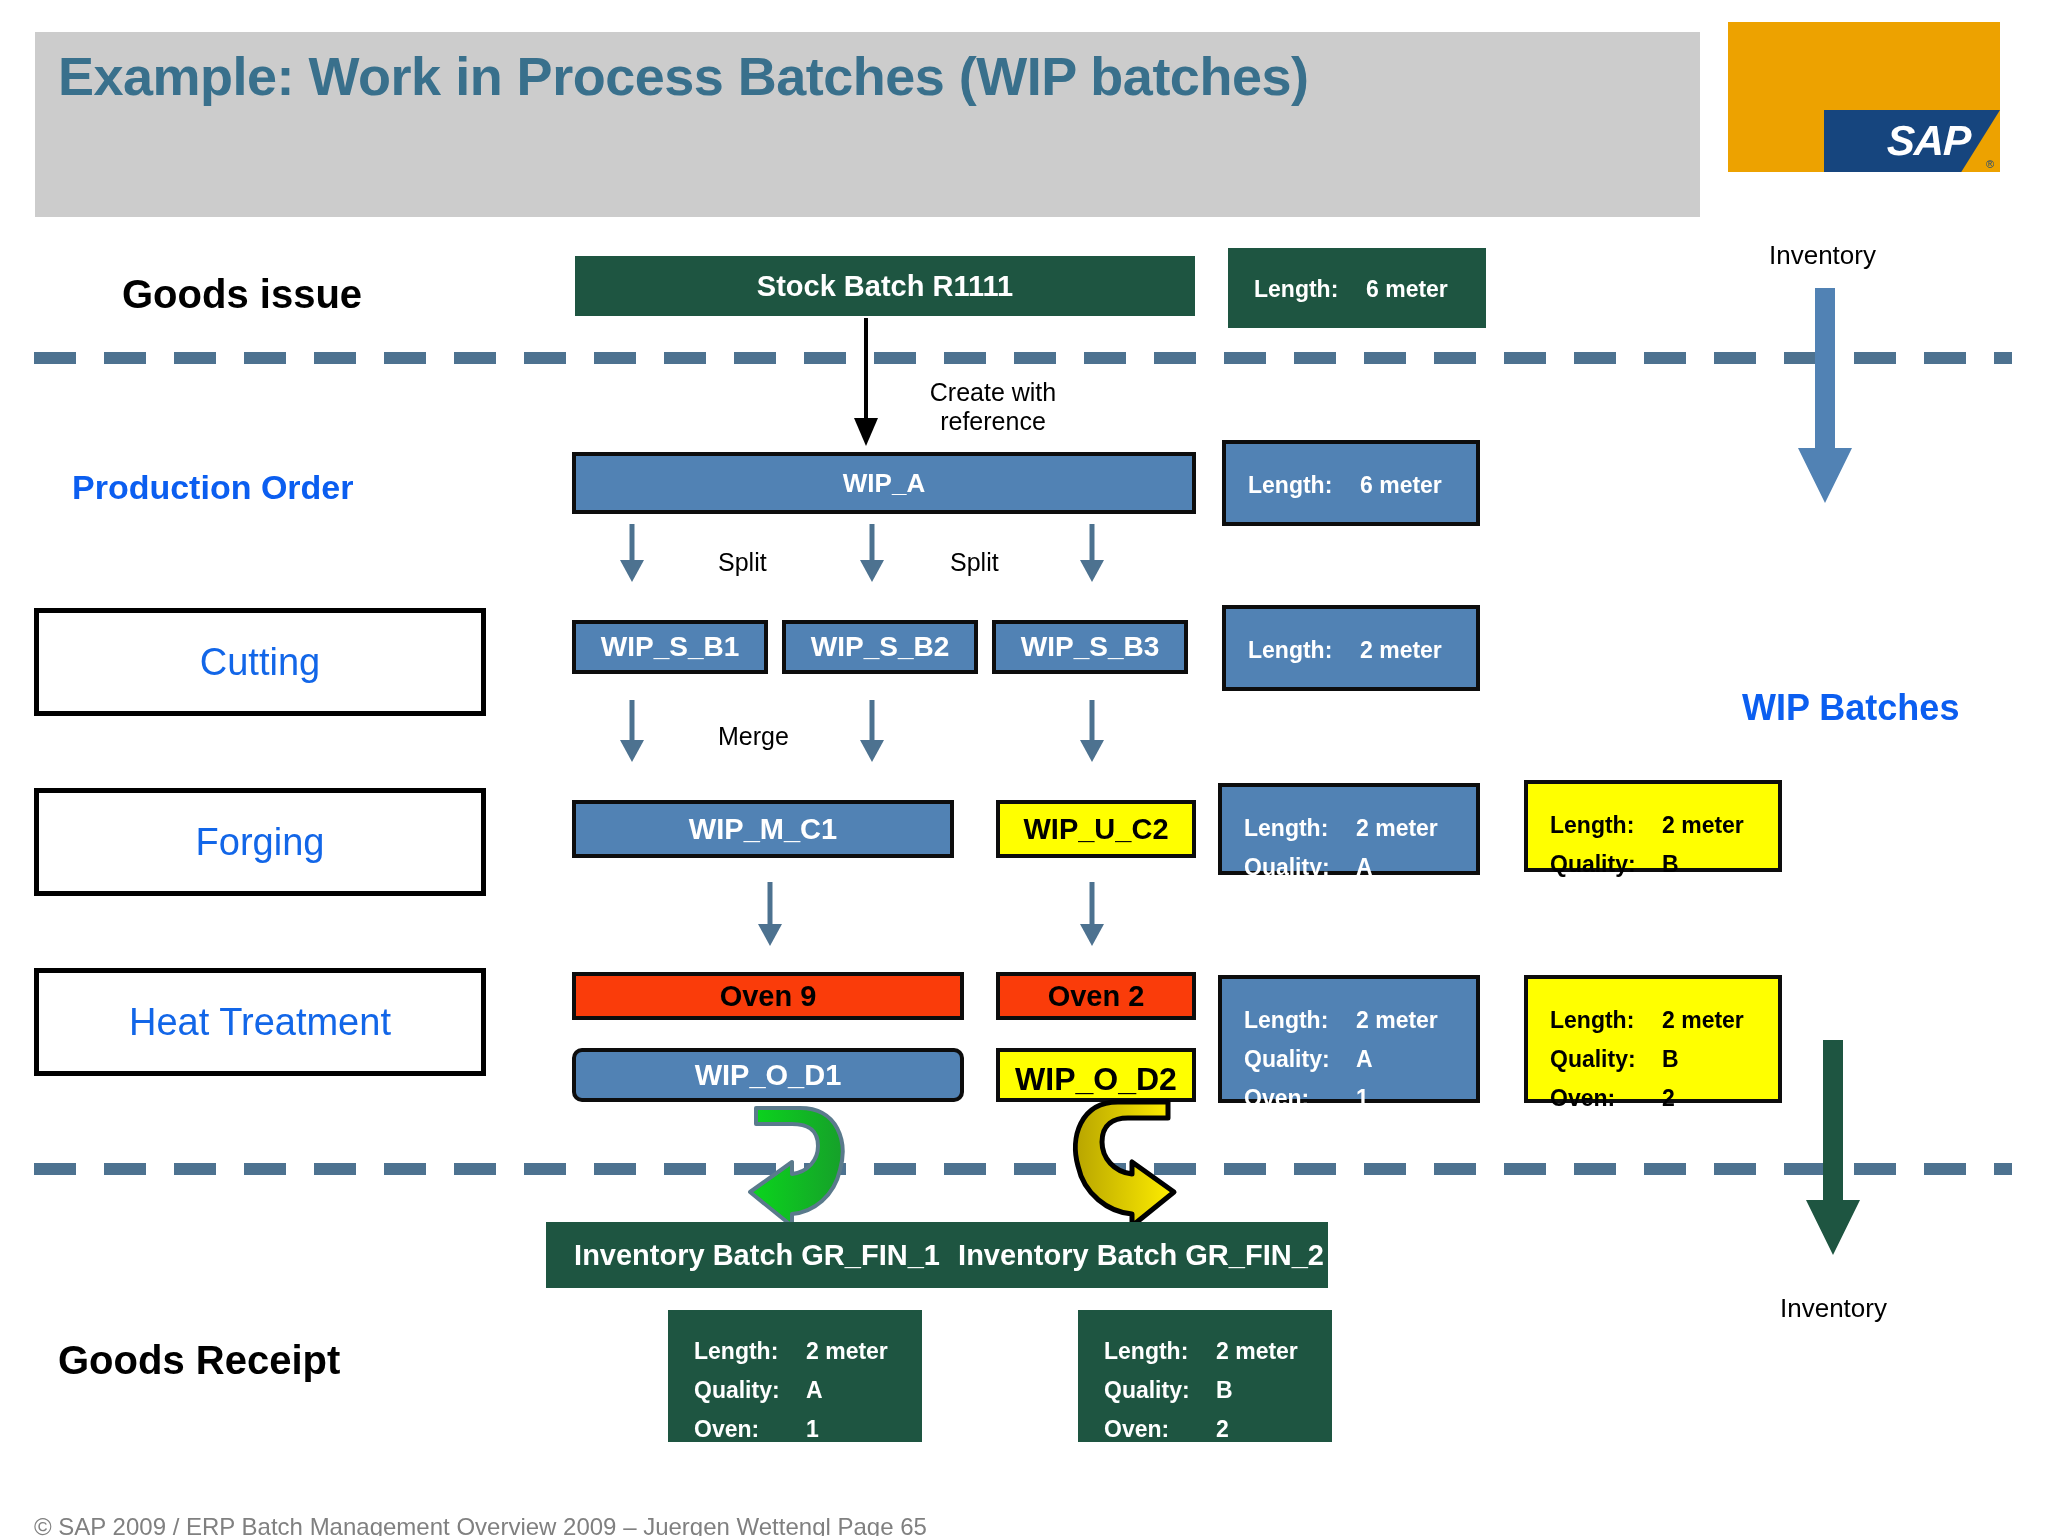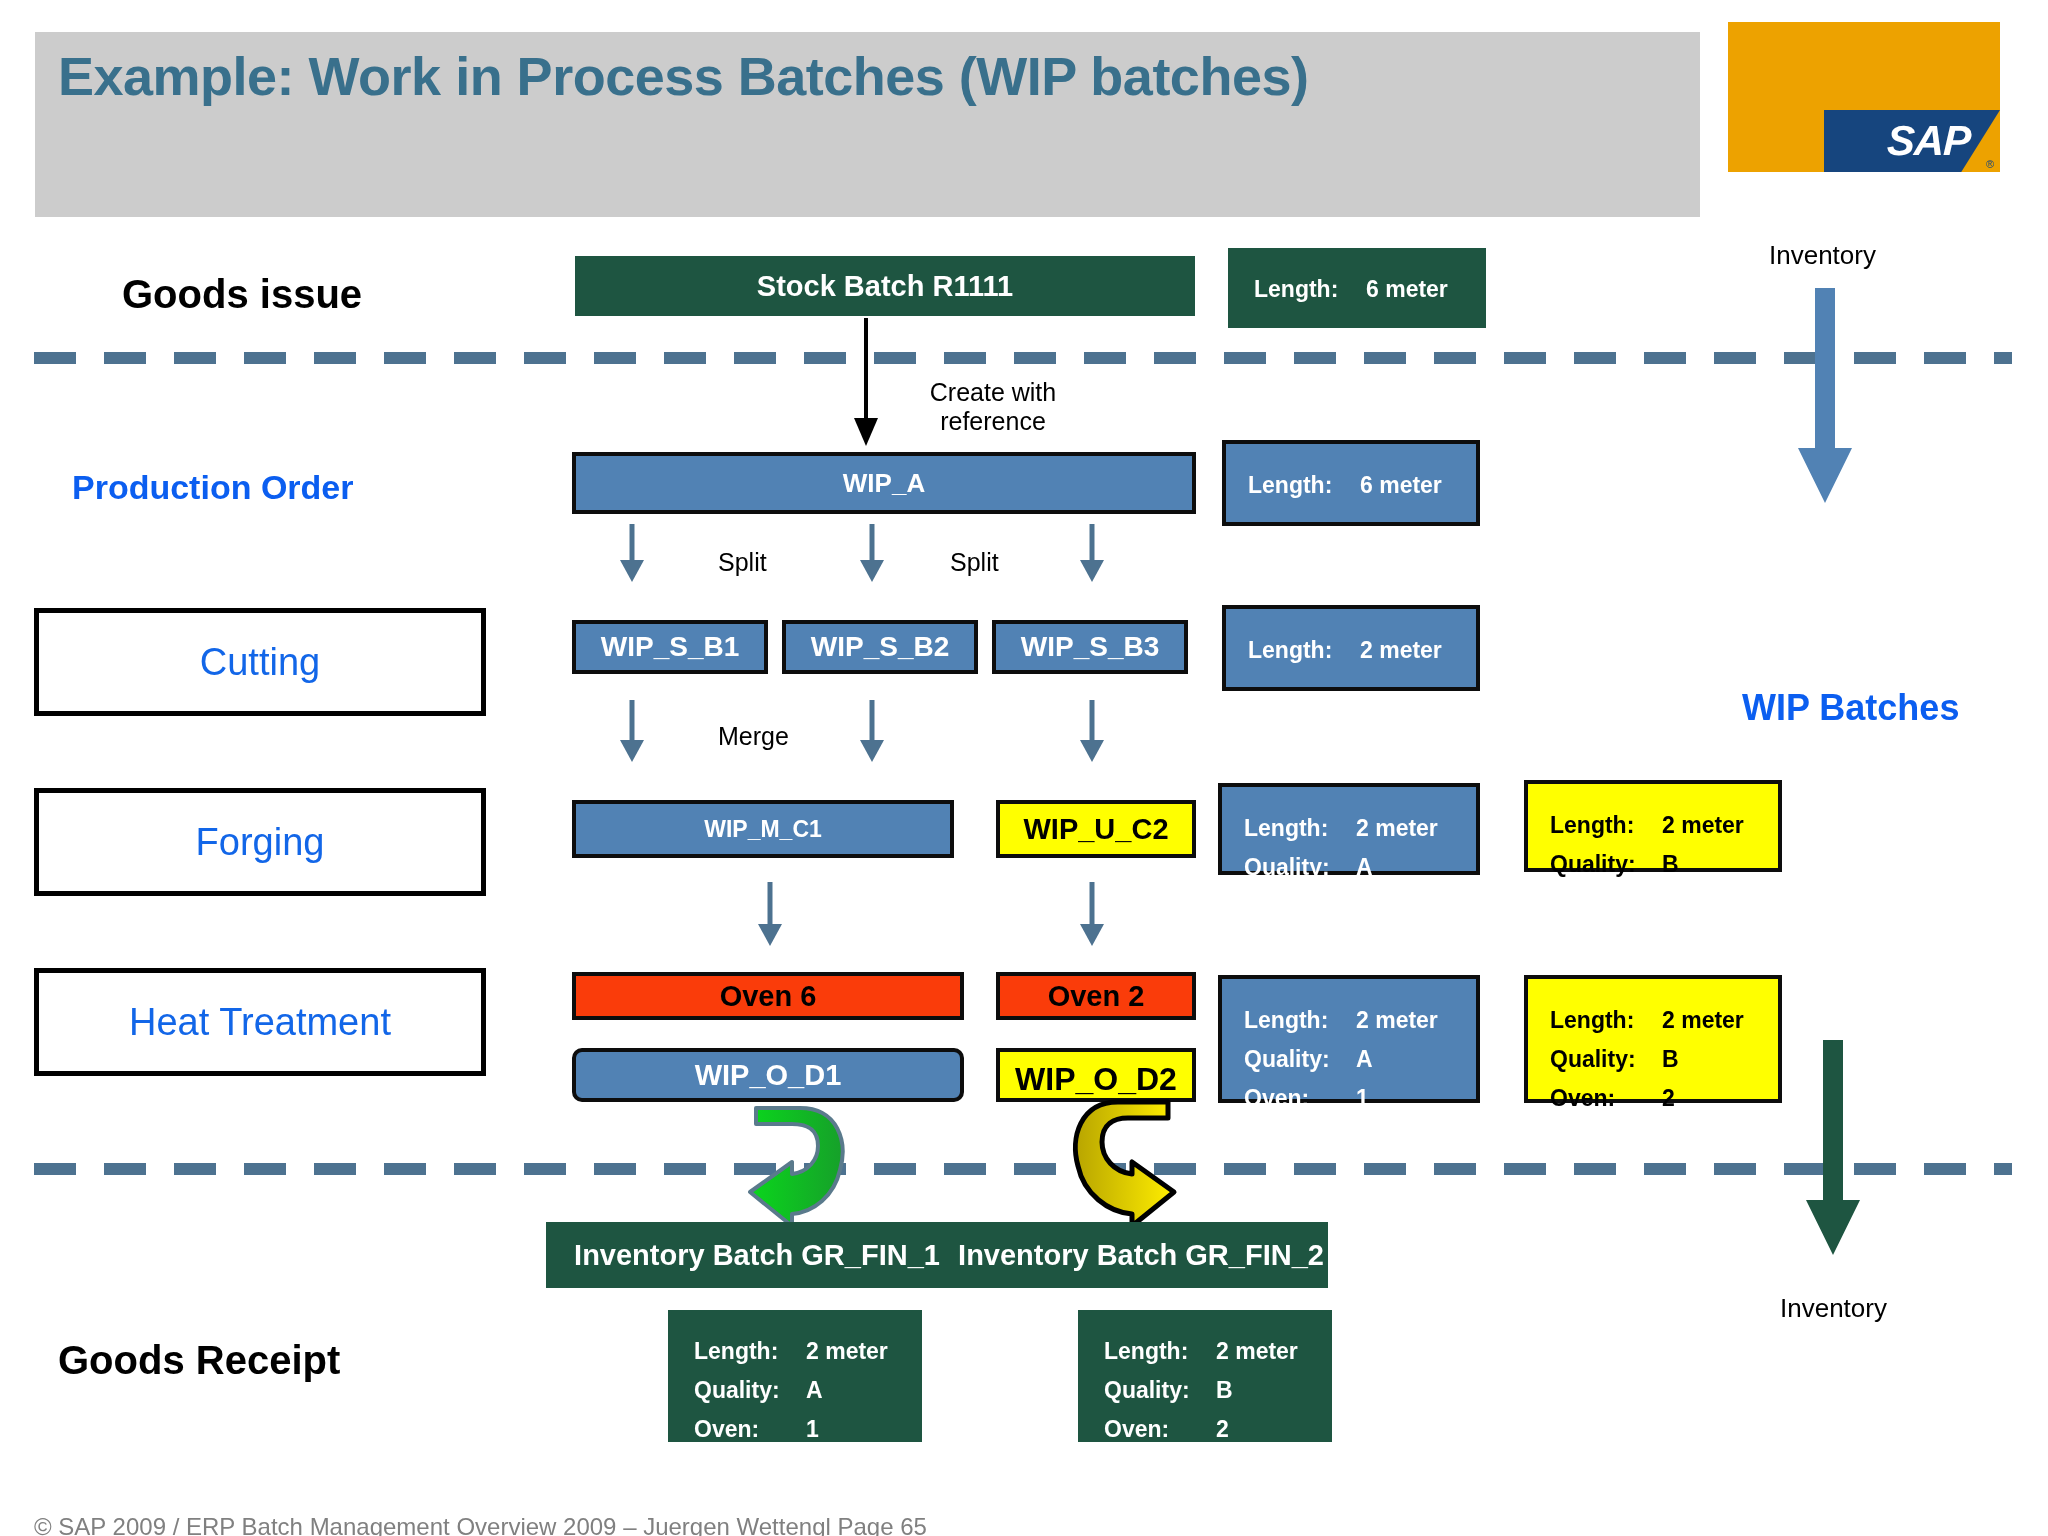--- a/index.html
+++ b/index.html
@@ -158,21 +158,21 @@
 <svg class="abs" style="left:857px;top:700px;" width="32" height="66">
   <line x1="15" y1="0" x2="15" y2="44" stroke="#4d7290" stroke-width="5"></line>
   <polygon points="15,62 3,40 27,40" fill="#4d7290"></polygon>
 </svg>
 <svg class="abs" style="left:1077px;top:700px;" width="32" height="66">
   <line x1="15" y1="0" x2="15" y2="44" stroke="#4d7290" stroke-width="5"></line>
   <polygon points="15,62 3,40 27,40" fill="#4d7290"></polygon>
 </svg>
 <div class="abs smalllabel" style="left:718px;top:722px;">Merge</div>
 
-<div class="abs flowbox blue" style="left:572px;top:800px;width:382px;height:58px;font-size:23px;">
+<div class="abs flowbox blue" style="left:572px;top:800px;width:382px;height:58px;font-size:29px;">
   <span>WIP_M_C1</span>
 </div>
 <div class="abs flowbox yellow" style="left:996px;top:800px;width:200px;height:58px;font-size:29px;">
   <span>WIP_U_C2</span>
 </div>
 <div class="abs infobox blue" style="left:1218px;top:783px;width:262px;height:92px;">
   <div class="inforow">
     <span class="ik">Length:</span>
     <span class="iv">2 meter</span>
   </div>
@@ -195,21 +195,21 @@
 <svg class="abs" style="left:755px;top:882px;" width="32" height="68">
   <line x1="15" y1="0" x2="15" y2="46" stroke="#4d7290" stroke-width="5"></line>
   <polygon points="15,64 3,42 27,42" fill="#4d7290"></polygon>
 </svg>
 <svg class="abs" style="left:1077px;top:882px;" width="32" height="68">
   <line x1="15" y1="0" x2="15" y2="46" stroke="#4d7290" stroke-width="5"></line>
   <polygon points="15,64 3,42 27,42" fill="#4d7290"></polygon>
 </svg>
 
 <div class="abs flowbox red" style="left:572px;top:972px;width:392px;height:48px;font-size:29px;">
-  <span>Oven 6</span>
+  <span>Oven 9</span>
 </div>
 <div class="abs flowbox red" style="left:996px;top:972px;width:200px;height:48px;font-size:29px;">
   <span>Oven 2</span>
 </div>
 <div class="abs flowbox blue" style="left:572px;top:1048px;width:392px;height:54px;font-size:29px;border-radius:10px;">
   <span>WIP_O_D1</span>
 </div>
 <div class="abs flowbox yellow" style="left:996px;top:1048px;width:200px;height:54px;font-size:32px;align-items:flex-end;">
   <span>WIP_O_D2</span>
 </div>

